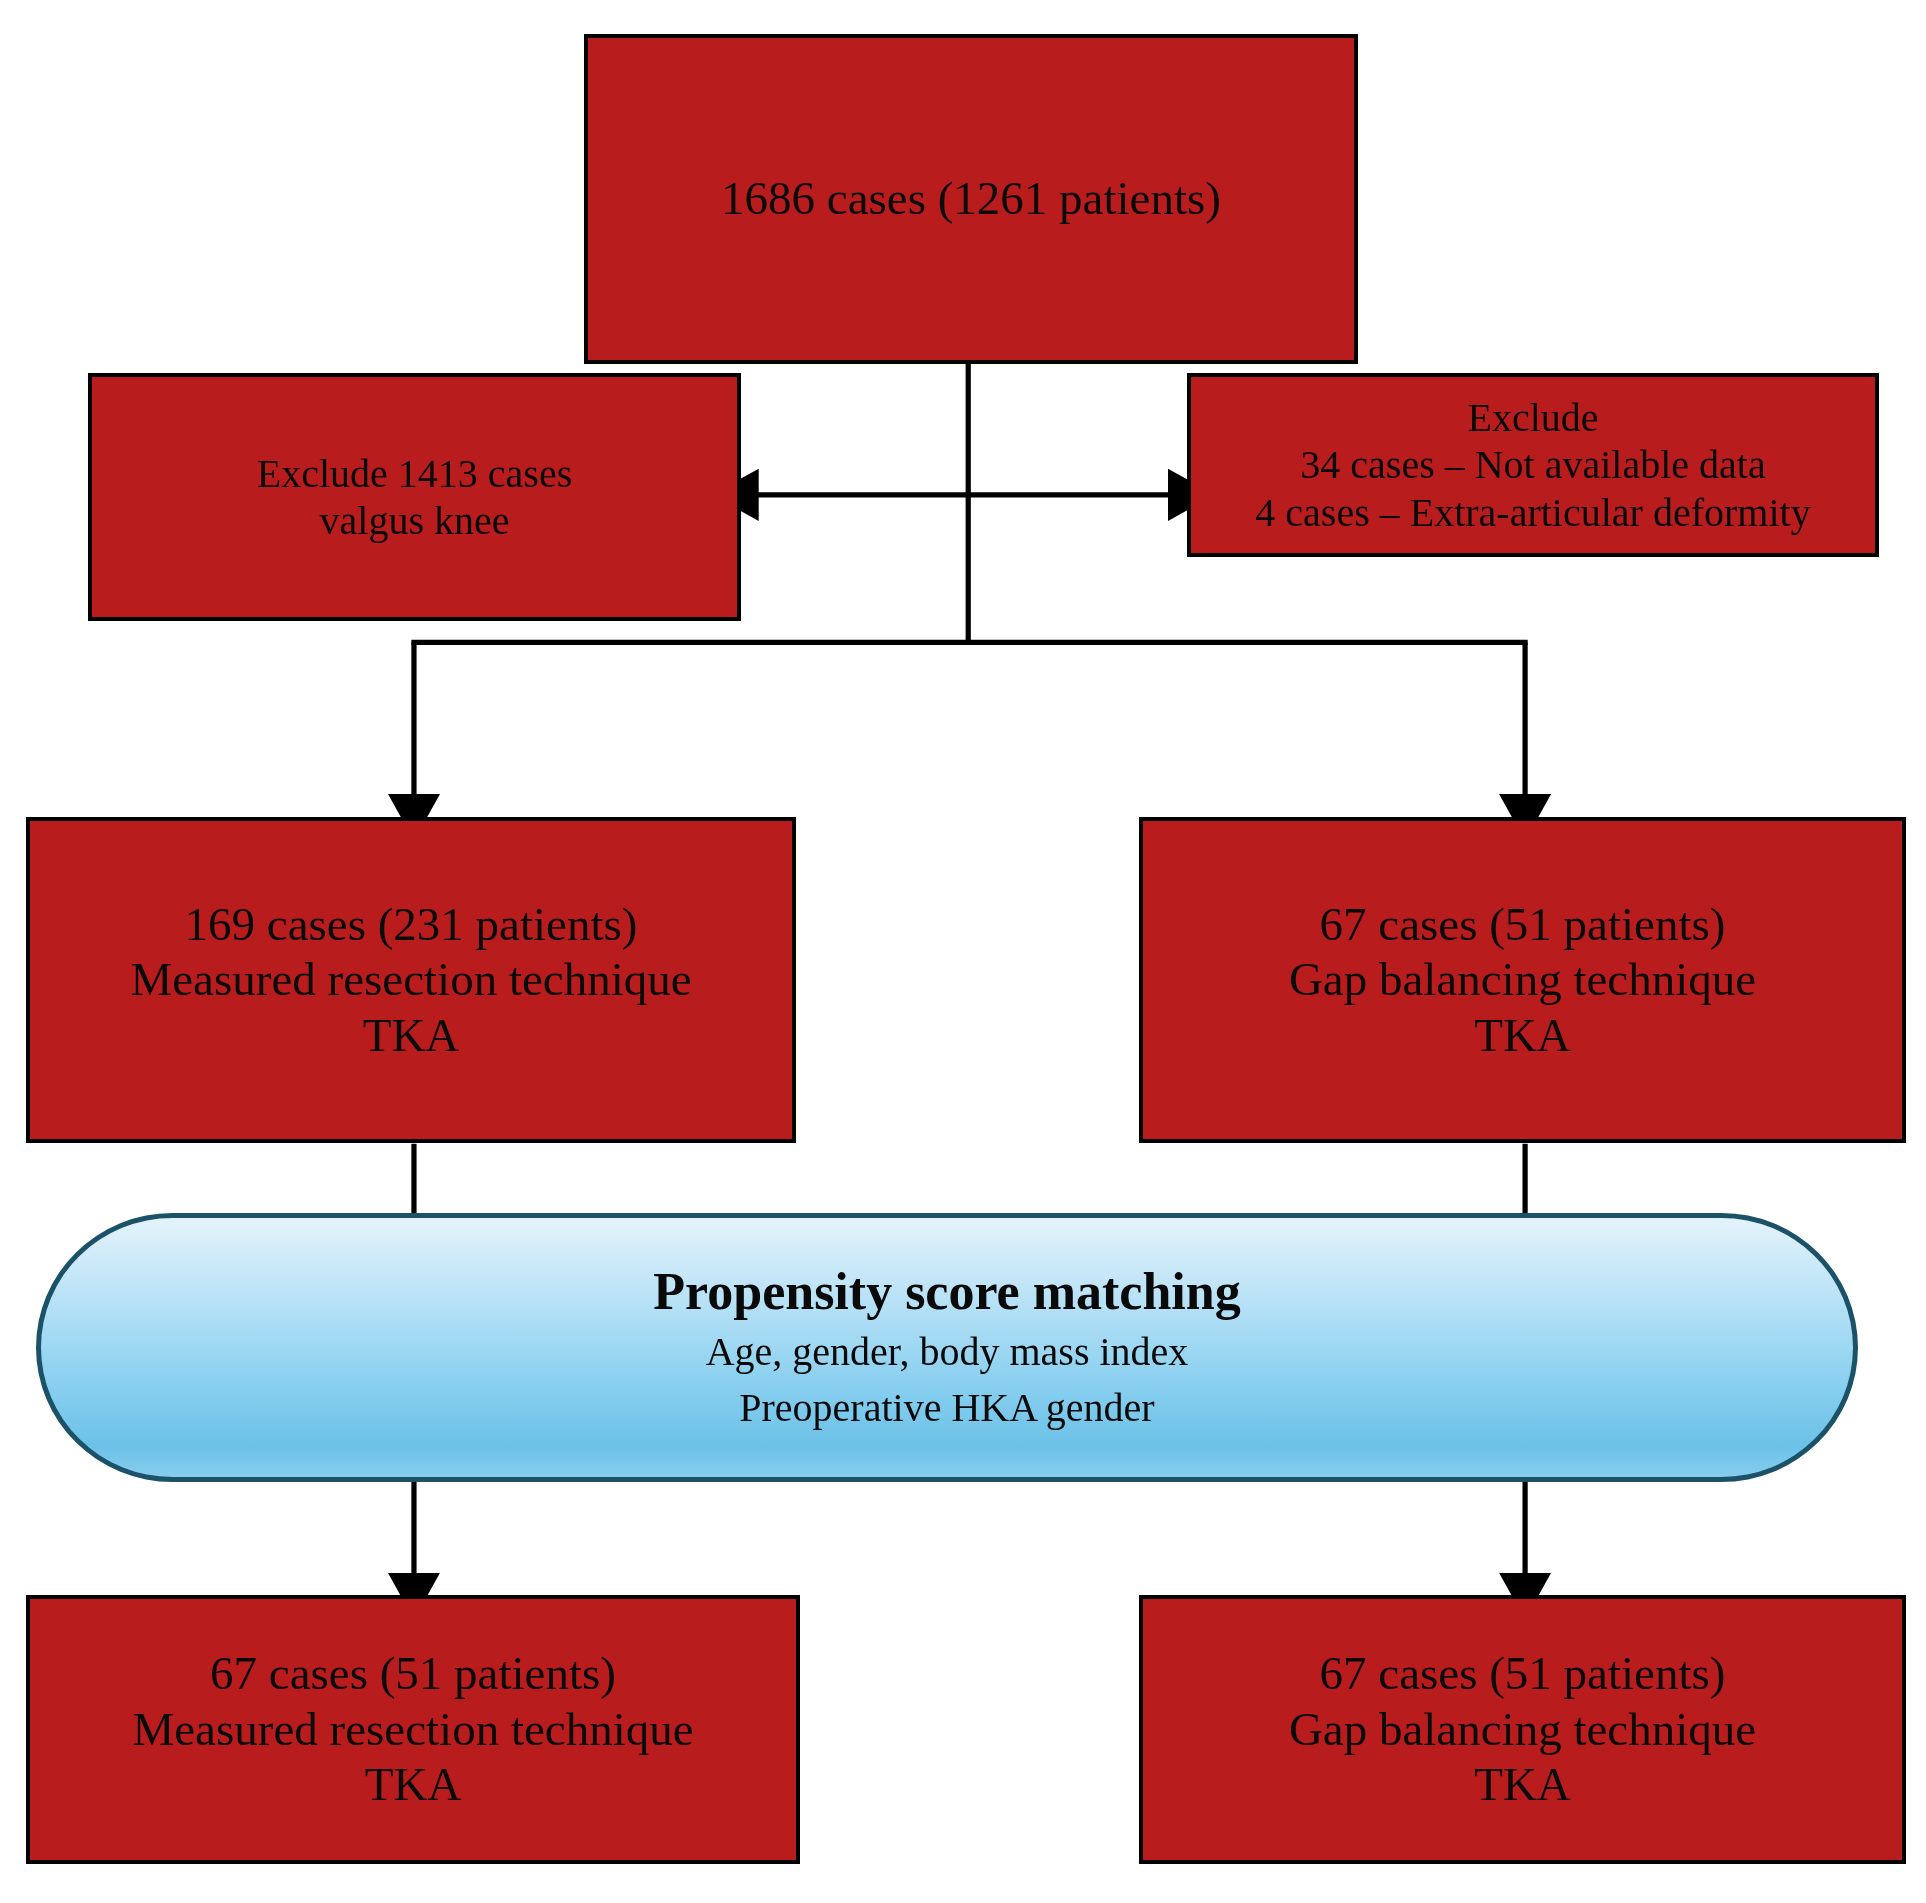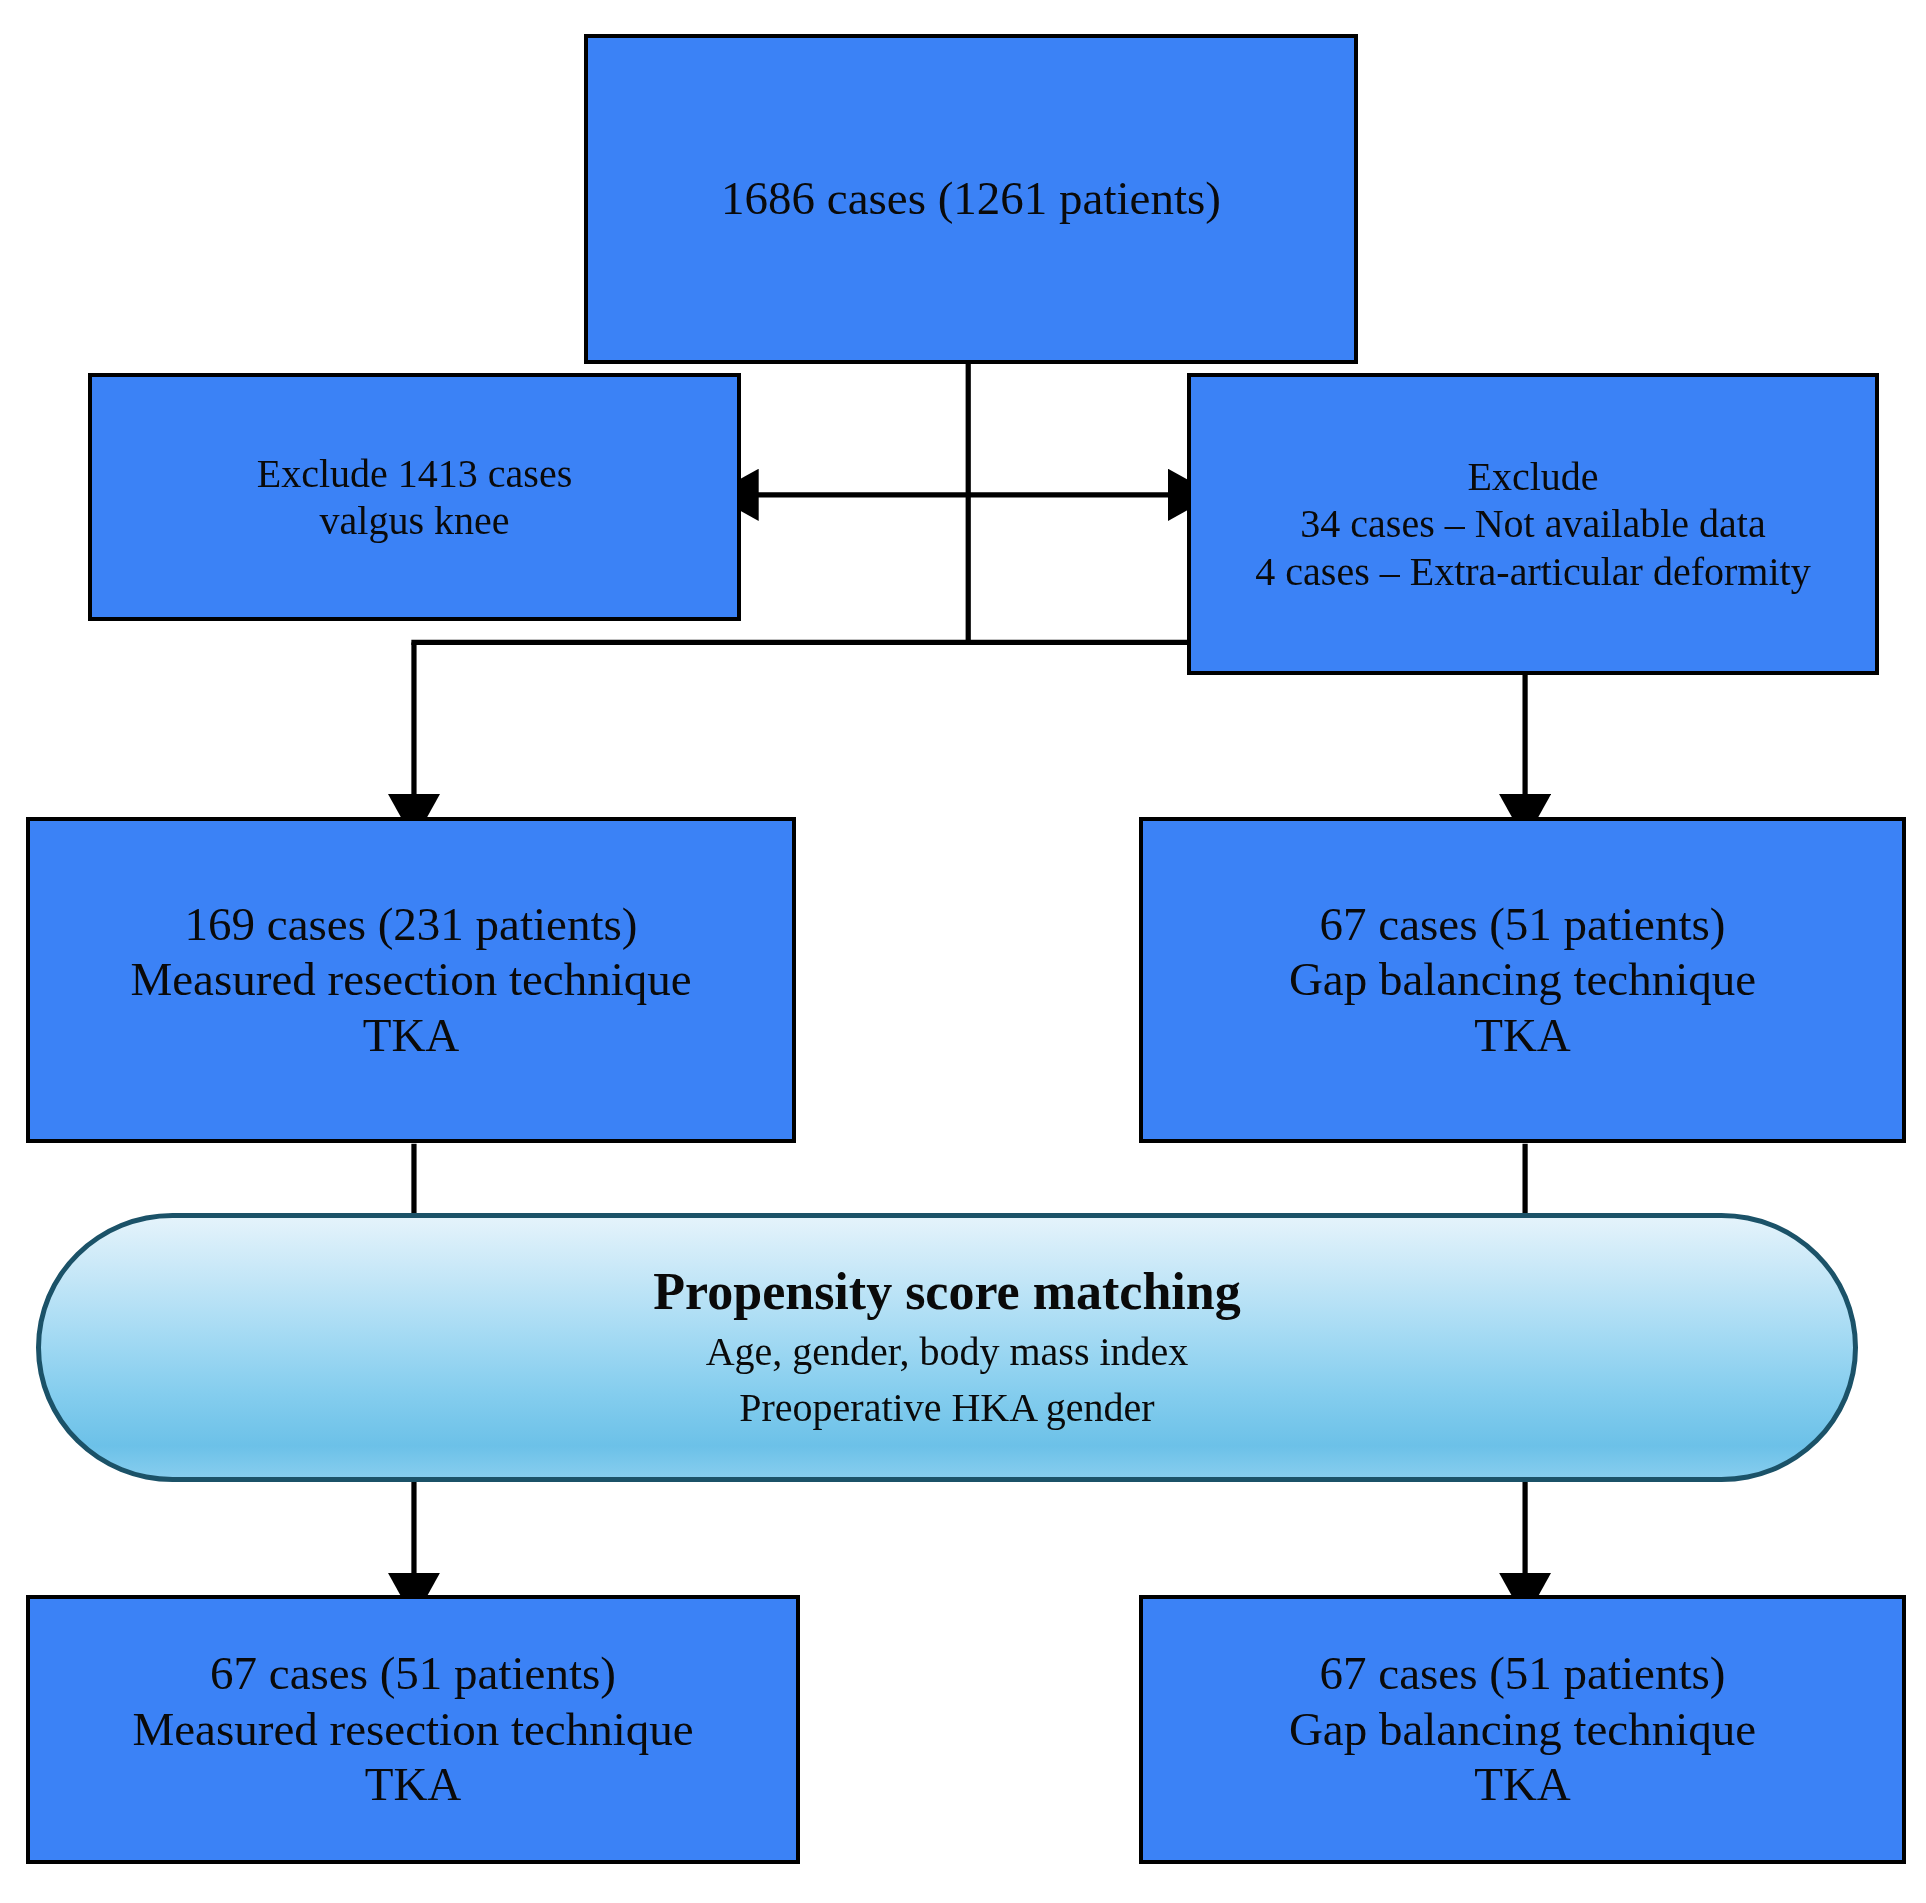--- a/index.html
+++ b/index.html
@@ -20,21 +20,21 @@
     position: absolute;
     left: 0;
     top: 0;
     width: 1926px;
     height: 1903px;
     pointer-events: none;
   }
   .node-box {
     position: absolute;
     box-sizing: border-box;
-    background: #3b82f6;
+    background: #b91c1c;
     border: 4.6px solid #000000;
     display: flex;
     flex-direction: column;
     align-items: center;
     justify-content: center;
     text-align: center;
     color: #0a0a0a;
     z-index: 3;
   }
   .node-line {
@@ -43,21 +43,21 @@
     white-space: nowrap;
   }
   .fs-top      { font-size: 47px; }
   .fs-exclude  { font-size: 40px; }
   .fs-mid      { font-size: 47px; }
   .fs-bottom   { font-size: 47px; }
 
   
   #box-top      { left: 584px;  top: 34px;   width: 774px; height: 330px; }
   #box-excl-l   { left: 88px;  top: 373px;  width: 653px; height: 248px; }
-  #box-excl-r   { left: 1187px; top: 373px;  width: 692px; height: 302px; }
+  #box-excl-r   { left: 1187px; top: 373px;  width: 692px; height: 184px; }
   #box-mid-l    { left: 26px;   top: 817px; width: 770px; height: 326px; }
   #box-mid-r    { left: 1139px; top: 817px; width: 767px; height: 326px; }
   #box-bot-l    { left: 26px;   top: 1595px; width: 774px; height: 269px; }
   #box-bot-r    { left: 1139px; top: 1595px; width: 767px; height: 269px; }
   #box-excl-l .node-line { white-space: normal; }
 
   
   #psm-ellipse {
     position: absolute;
     left: 36px;

